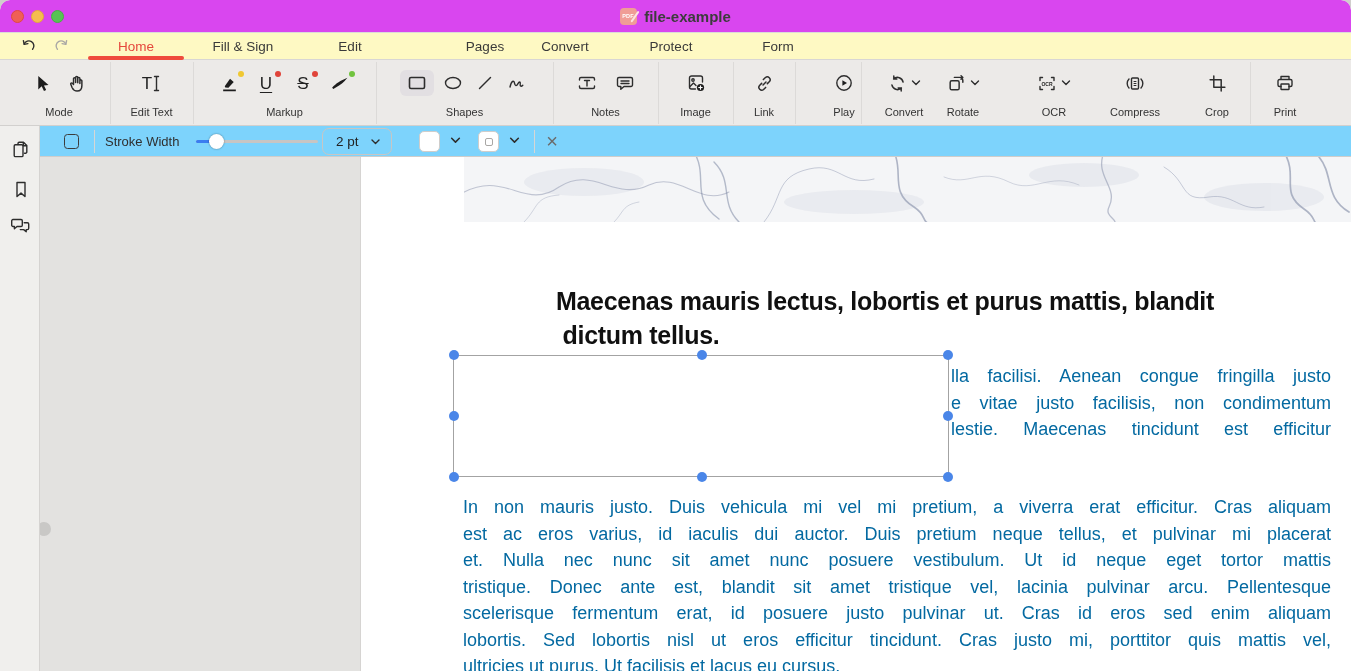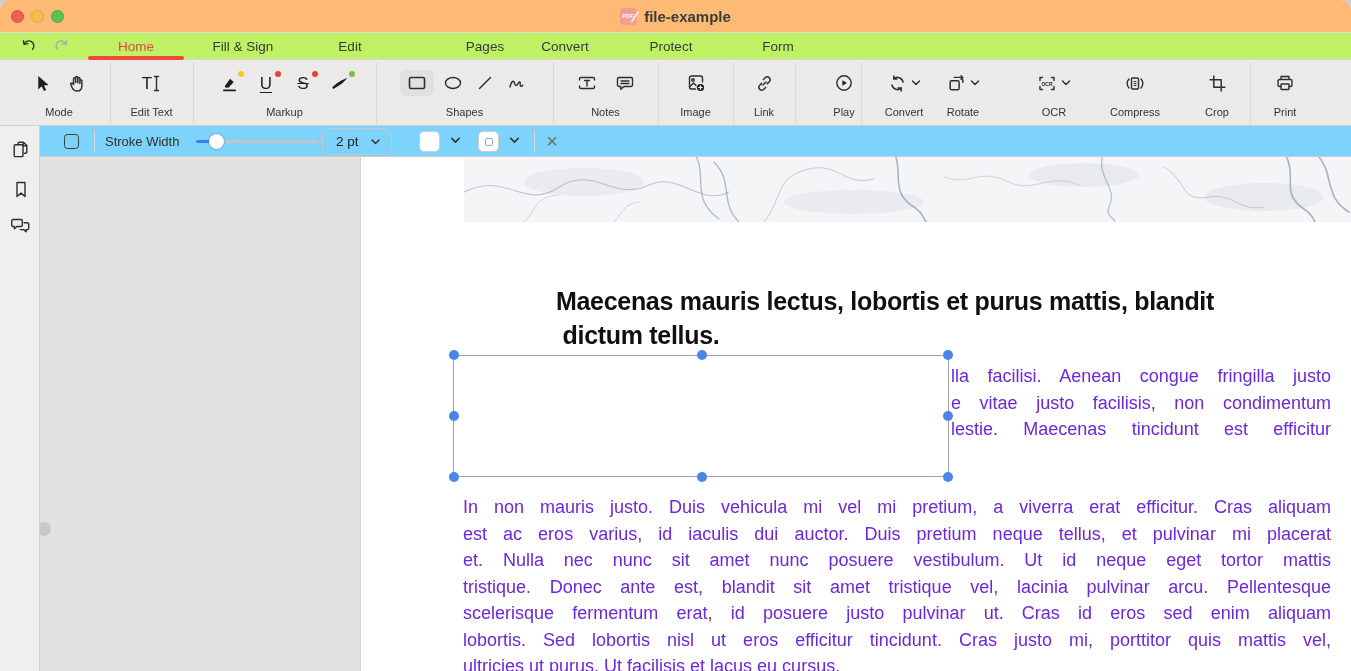--- a/index.html
+++ b/index.html
@@ -2,32 +2,32 @@
 <html><head>
 <meta charset="utf-8">
 <style>
   html,body{margin:0;padding:0;background:#d0cecc;}
   *{box-sizing:border-box;}
   #app{position:relative;width:1351px;height:671px;background:#e3e2e0;overflow:hidden;
        font-family:"Liberation Sans",sans-serif;border-radius:10px 10px 0 0;
        -webkit-font-smoothing:antialiased;}
 
   
-  #titlebar{position:absolute;left:0;top:0;width:100%;height:33px;background:#fdba74;
+  #titlebar{position:absolute;left:0;top:0;width:100%;height:33px;background:#d946ef;
             border-bottom:1px solid #dddbd9;border-radius:10px 10px 0 0;}
   .light{position:absolute;top:9.5px;width:13px;height:13px;border-radius:50%;}
   #titlegrp{position:absolute;left:0;right:0;top:0;height:33px;display:flex;align-items:center;justify-content:center;gap:7px;}
   #pdficon{width:17px;height:17px;border-radius:4px;background:#f westerse;}
   #pdficon{background:#f09d96;position:relative;}
   #pdficon span{position:absolute;left:2px;top:5px;font-size:5.5px;font-weight:bold;color:#fff;letter-spacing:.2px;}
   #pdficon i{position:absolute;right:2px;top:2px;width:1.6px;height:13px;background:#fbe3e1;transform:rotate(35deg);border-radius:1px;}
   #wintitle{font-size:15px;font-weight:700;color:#3c3c3c;}
 
   
-  #tabbar{position:absolute;left:0;top:33px;width:100%;height:27px;background:#bef264;border-bottom:1px solid #d8d6d4;}
+  #tabbar{position:absolute;left:0;top:33px;width:100%;height:27px;background:#fef9c3;border-bottom:1px solid #d8d6d4;}
   .tab{position:absolute;top:0;height:27px;display:flex;align-items:center;transform:translateX(-50%);
        font-size:13.5px;color:#3a3a3a;cursor:default;}
   .tab.active{color:#e5483c;}
   #tab-underline{position:absolute;left:88px;top:23px;width:96px;height:3.5px;border-radius:2px;background:#ef4b3c;}
   .histbtn{position:absolute;top:3px;width:22px;height:22px;display:flex;align-items:center;justify-content:center;}
 
   
   #toolbar{position:absolute;left:0;top:60px;width:100%;height:66px;background:#eceae8;border-bottom:1px solid #d2d0ce;}
   .tsep{position:absolute;top:2px;height:62px;width:1px;background:#dcdad8;}
   .tgroup{position:absolute;top:0;height:66px;display:flex;flex-direction:column;align-items:center;
@@ -60,21 +60,21 @@
 
   
   #leftstrip{position:absolute;left:0;top:126px;width:40px;height:545px;background:#f0efed;border-right:1px solid #d5d3d1;}
   .stripbtn{position:absolute;left:10px;width:21px;height:21px;display:flex;align-items:center;justify-content:center;}
 
   
   #docarea{position:absolute;left:40px;top:157px;width:1311px;height:514px;background:#e3e2e0;overflow:hidden;}
   #page{position:absolute;left:320px;top:0;right:0;height:514px;background:#fff;border-left:1px solid #d6d4d2;}
   #marble{position:absolute;left:103px;top:0;right:0;height:65px;}
   .hline{position:absolute;transform:translateX(-50%);white-space:nowrap;font-weight:700;font-size:25px;color:#101010;letter-spacing:-.3px;}
-  .jline{text-align:justify;text-align-last:justify;font-size:18px;color:#6d28d9;line-height:26.5px;height:26.5px;overflow:hidden;}
+  .jline{text-align:justify;text-align-last:justify;font-size:18px;color:#0369a1;line-height:26.5px;height:26.5px;overflow:hidden;}
   .jline.lastline{text-align-last:left;}
   #occluded{position:absolute;left:590px;top:206px;width:380px;}
   #paragraph{position:absolute;left:102px;top:337px;width:868px;}
   #annot-rect{position:absolute;left:92px;top:198px;width:496px;height:122px;background:#fff;border:1px solid #a3a3a3;}
   .handle{position:absolute;width:10px;height:10px;border-radius:50%;background:#4a86e8;}
   #dragdot{position:absolute;left:-3px;top:365px;width:14px;height:14px;border-radius:50%;background:#c9c8c6;z-index:5;}
 </style>
 </head>
 <body>
 

